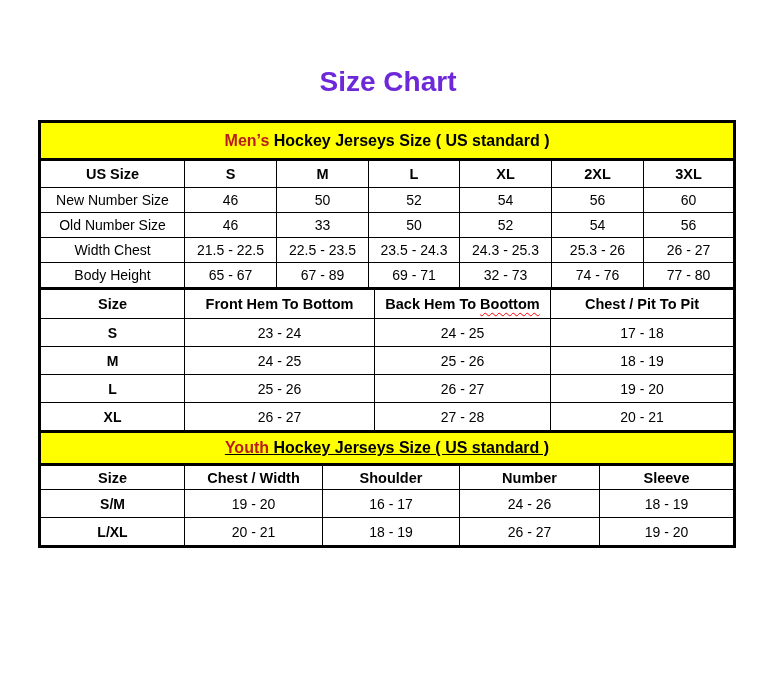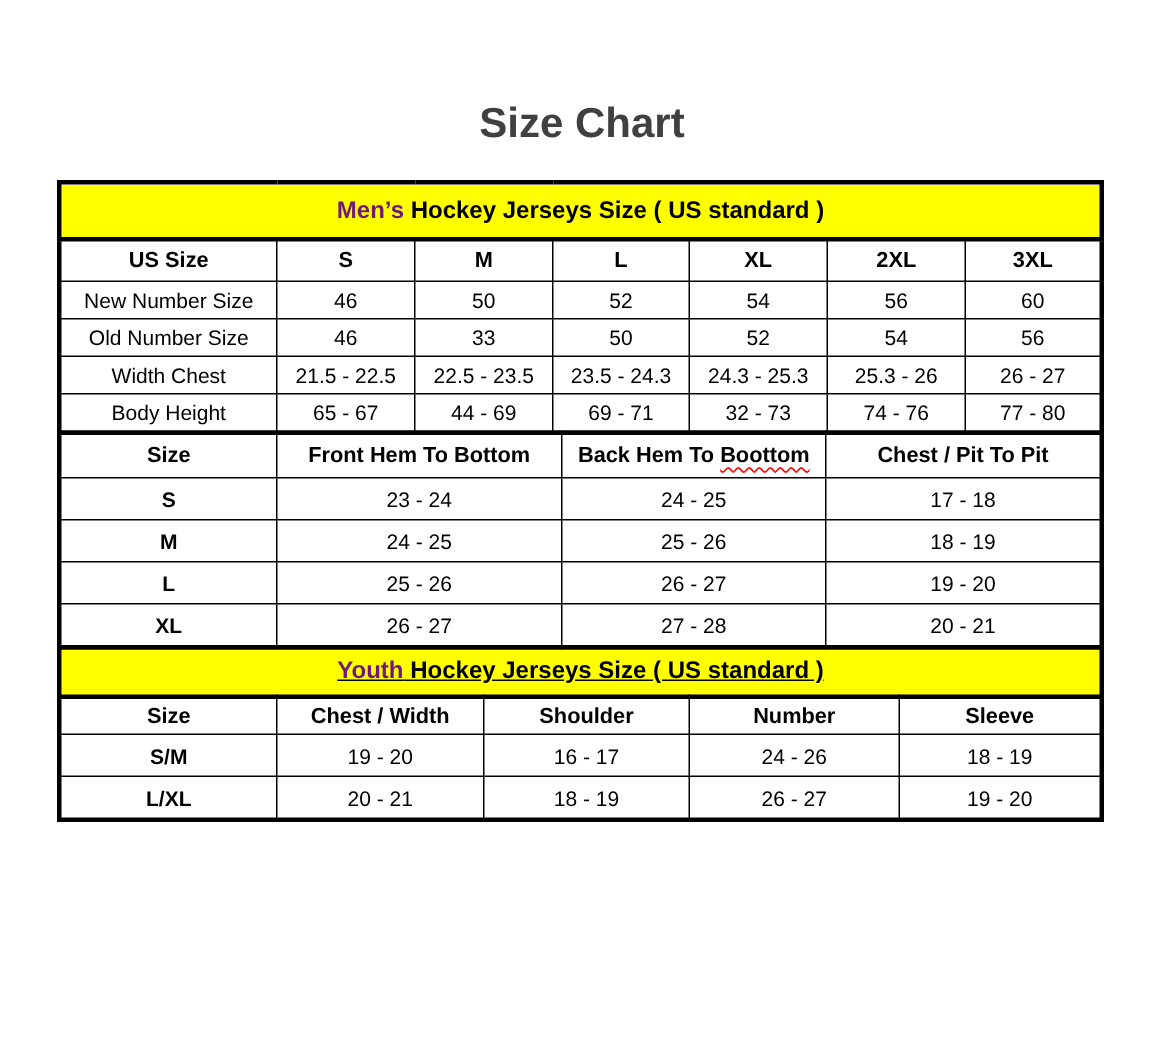--- a/index.html
+++ b/index.html
@@ -5,39 +5,39 @@
   html,body{margin:0;padding:0;}
   body{
     width:776px;height:692px;background:#ffffff;
     font-family:"Liberation Sans", sans-serif;color:#000;
     overflow:hidden;
   }
   .title{
     margin:66px 0 0 0;
     text-align:center;
     font-size:28px;line-height:32px;
-    font-weight:bold;color:#404040;
+    font-weight:bold;color:#6d28d9;
   }
   .chart{margin:22px 0 0 38px;width:695px;}
   table.sec{
     border-collapse:collapse;table-layout:fixed;width:695px;
     border:3px solid #000;
   }
   table.sec + table.sec{margin-top:-3px;}
   td,th{
     border:1.5px solid #000;
     text-align:center;vertical-align:middle;
     padding:1px 2px;font-size:14px;font-weight:normal;color:#000;
     overflow:hidden;white-space:nowrap;
   }
   .banner-cell{
     background:#FFFF00;font-weight:bold;font-size:16px;
     height:33px;border:3px solid #000;
   }
-  .hl{color:#701a75;}
+  .hl{color:#b91c1c;}
   .head-row th{font-weight:bold;font-size:14.5px;height:24px;}
   .data-row td{height:23px;}
   .m .data-row td{height:22px;}
   .w .head-row th{height:26px;}
   .w .data-row td{height:25px;}
   .y .banner-cell{height:28px;text-decoration:underline;}
   .y .head-row th{height:21px;}
   .y .data-row td{height:25px;}
   .w .rowlabel,.y .rowlabel{font-weight:bold;}
   .sq{
@@ -101,21 +101,21 @@
           <td>21.5 - 22.5</td>
           <td>22.5 - 23.5</td>
           <td>23.5 - 24.3</td>
           <td>24.3 - 25.3</td>
           <td>25.3 - 26</td>
           <td>26 - 27</td>
         </tr>
         <tr class="data-row">
           <td class="rowlabel">Body Height</td>
           <td>65 - 67</td>
-          <td>44 - 69</td>
+          <td>67 - 89</td>
           <td>69 - 71</td>
           <td>32 - 73</td>
           <td>74 - 76</td>
           <td>77 - 80</td>
         </tr>
       </tbody>
     </table>
 
     <table class="sec w">
       <colgroup>

